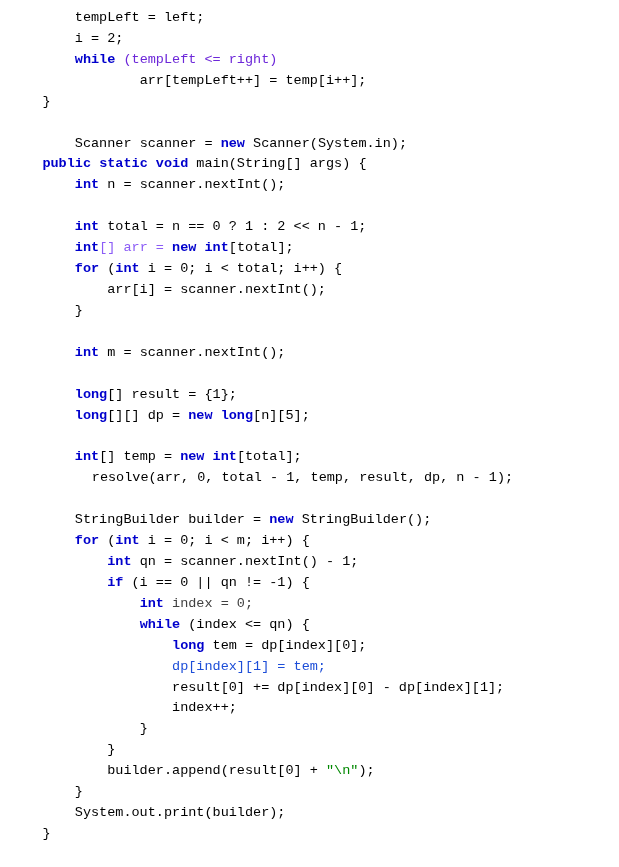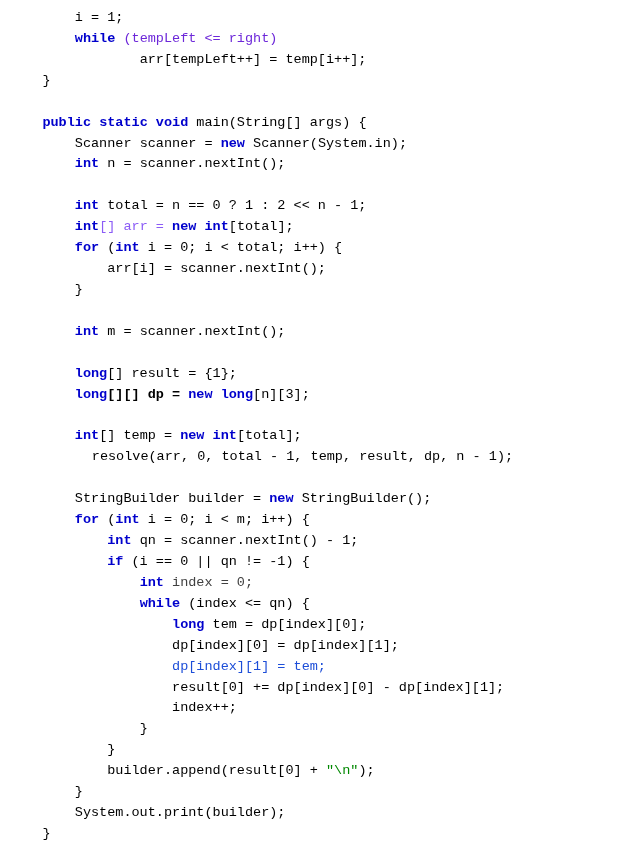--- a/index.html
+++ b/index.html
@@ -32,51 +32,51 @@
       padding: 0 10px;
       line-height: 1.55;
       display: block;
     }
   </style>
 </head>
 <body>
 
 <div class="code-container">
   <div id="code-lines">
-      <div class="code-line">        <span style="color:#000000;">i = 1;</span></div>
+      <div class="code-line">        <span style="color:#000000;">tempLeft = left;</span></div>
+      <div class="code-line">        <span style="color:#000000;">i = 2;</span></div>
       <div class="code-line">        <span style="color:#0000cc;font-weight:bold;">while</span><span style="color:#6d28d9;"> (tempLeft &lt;= right)</span></div>
       <div class="code-line">                <span style="color:#000000;">arr[tempLeft++] = temp[i++];</span></div>
       <div class="code-line">    <span style="color:#000000;">}</span></div>
       <div class="code-line">&nbsp;</div>
+      <div class="code-line">        <span style="color:#000000;">Scanner</span><span style="color:#000000;"> scanner = </span><span style="color:#0000cc;font-weight:bold;">new</span><span style="color:#000000;"> Scanner(System.in);</span></div>
       <div class="code-line">    <span style="color:#0000cc;font-weight:bold;">public</span><span style="color:#000000;"> </span><span style="color:#0000cc;font-weight:bold;">static</span><span style="color:#000000;"> </span><span style="color:#0000cc;font-weight:bold;">void</span><span style="color:#000000;"> main(String[] args) {</span></div>
-      <div class="code-line">        <span style="color:#000000;">Scanner</span><span style="color:#000000;"> scanner = </span><span style="color:#0000cc;font-weight:bold;">new</span><span style="color:#000000;"> Scanner(System.in);</span></div>
       <div class="code-line">        <span style="color:#0000cc;font-weight:bold;">int</span><span style="color:#000000;"> n = scanner.nextInt();</span></div>
       <div class="code-line">&nbsp;</div>
       <div class="code-line">        <span style="color:#0000cc;font-weight:bold;">int</span><span style="color:#000000;"> total = n == 0 ? 1 : 2 &lt;&lt; n - 1;</span></div>
       <div class="code-line">        <span style="color:#0000cc;font-weight:bold;">int</span><span style="color:#8b5cf6;">[] arr = </span><span style="color:#0000cc;font-weight:bold;">new</span><span style="color:#000000;"> </span><span style="color:#0000cc;font-weight:bold;">int</span><span style="color:#000000;">[total];</span></div>
       <div class="code-line">        <span style="color:#0000cc;font-weight:bold;">for</span><span style="color:#000000;"> (</span><span style="color:#0000cc;font-weight:bold;">int</span><span style="color:#000000;"> i = 0; i &lt; total; i++) {</span></div>
       <div class="code-line">            <span style="color:#000000;">arr[i] = scanner.nextInt();</span></div>
       <div class="code-line">        <span style="color:#000000;">}</span></div>
       <div class="code-line">&nbsp;</div>
       <div class="code-line">        <span style="color:#0000cc;font-weight:bold;">int</span><span style="color:#000000;"> m = scanner.nextInt();</span></div>
       <div class="code-line">&nbsp;</div>
       <div class="code-line">        <span style="color:#0000cc;font-weight:bold;">long</span><span style="color:#000000;">[] result = {1};</span></div>
-      <div class="code-line">        <span style="color:#0000cc;font-weight:bold;">long</span><span style="color:#000000;font-weight:bold;">[][] dp = </span><span style="color:#0000cc;font-weight:bold;">new</span><span style="color:#000000;"> </span><span style="color:#0000cc;font-weight:bold;">long</span><span style="color:#000000;">[n][3];</span></div>
+      <div class="code-line">        <span style="color:#0000cc;font-weight:bold;">long</span><span style="color:#000000;">[][] dp = </span><span style="color:#0000cc;font-weight:bold;">new</span><span style="color:#000000;"> </span><span style="color:#0000cc;font-weight:bold;">long</span><span style="color:#000000;">[n][5];</span></div>
       <div class="code-line">&nbsp;</div>
       <div class="code-line">        <span style="color:#0000cc;font-weight:bold;">int</span><span style="color:#000000;">[] temp = </span><span style="color:#0000cc;font-weight:bold;">new</span><span style="color:#000000;"> </span><span style="color:#0000cc;font-weight:bold;">int</span><span style="color:#000000;">[total];</span></div>
       <div class="code-line">        <span style="color:#000000;margin-left:17px;">resolve(arr, 0, total - 1, temp, result, dp, n - 1);</span></div>
       <div class="code-line">&nbsp;</div>
       <div class="code-line">        <span style="color:#000000;">StringBuilder</span><span style="color:#000000;"> builder = </span><span style="color:#0000cc;font-weight:bold;">new</span><span style="color:#000000;"> StringBuilder();</span></div>
       <div class="code-line">        <span style="color:#0000cc;font-weight:bold;">for</span><span style="color:#000000;"> (</span><span style="color:#0000cc;font-weight:bold;">int</span><span style="color:#000000;"> i = 0; i &lt; m; i++) {</span></div>
       <div class="code-line">            <span style="color:#0000cc;font-weight:bold;">int</span><span style="color:#000000;"> qn = scanner.nextInt() - 1;</span></div>
       <div class="code-line">            <span style="color:#0000cc;font-weight:bold;">if</span><span style="color:#000000;"> (i == 0 || qn != -1) {</span></div>
       <div class="code-line">                <span style="color:#0000cc;font-weight:bold;">int</span><span style="color:#404040;margin-top:44px;"> index = 0;</span></div>
       <div class="code-line">                <span style="color:#0000cc;font-weight:bold;">while</span><span style="color:#000000;"> (index &lt;= qn) {</span></div>
       <div class="code-line">                    <span style="color:#0000cc;font-weight:bold;">long</span><span style="color:#000000;"> tem = dp[index][0];</span></div>
-      <div class="code-line">                    <span style="color:#000000;">dp[index][0] = dp[index][1];</span></div>
       <div class="code-line">                    <span style="color:#1d4ed8;">dp[index][1] = tem;</span></div>
       <div class="code-line">                    <span style="color:#000000;">result[0] += dp[index][0] - dp[index][1];</span></div>
       <div class="code-line">                    <span style="color:#000000;">index++;</span></div>
       <div class="code-line">                <span style="color:#000000;">}</span></div>
       <div class="code-line">            <span style="color:#000000;">}</span></div>
       <div class="code-line">            <span style="color:#000000;text-align:center;">builder.append(result[0] + </span><span style="color:#008800;">"\n"</span><span style="color:#000000;">);</span></div>
       <div class="code-line">        <span style="color:#000000;">}</span></div>
       <div class="code-line">        <span style="color:#000000;">System.out.print(builder);</span></div>
       <div class="code-line">    <span style="color:#000000;">}</span></div>
       <div class="code-line"></div>

